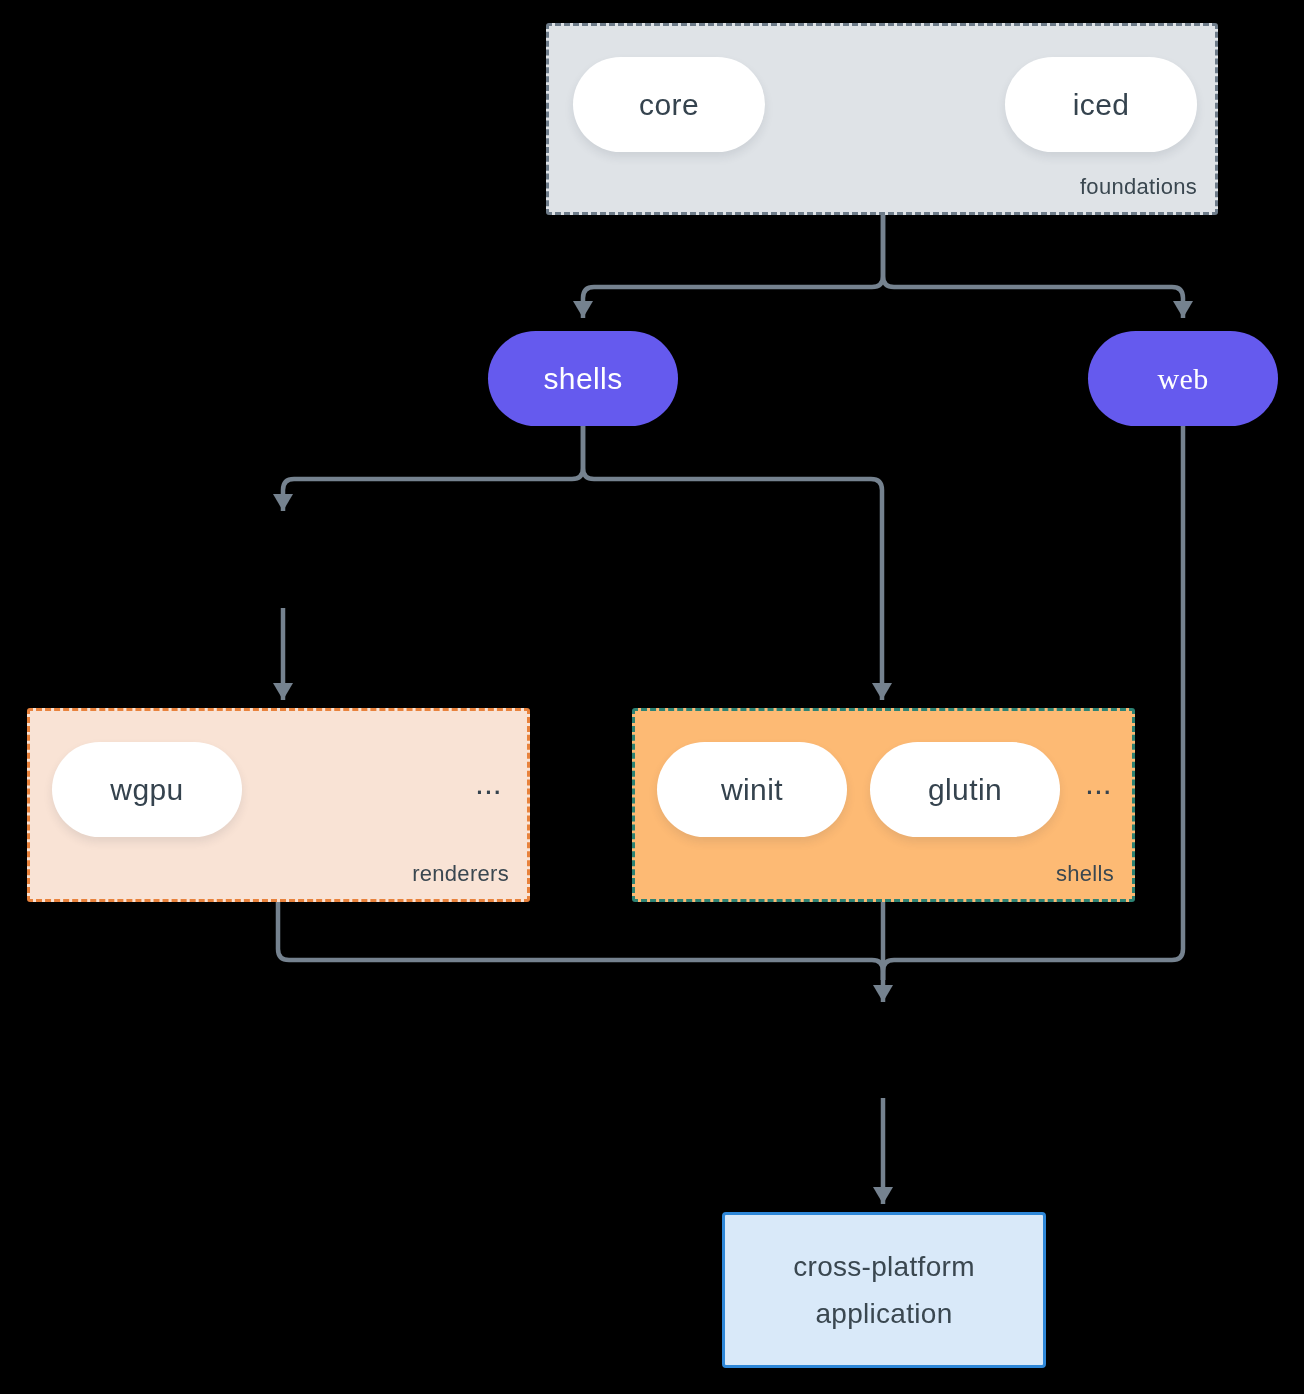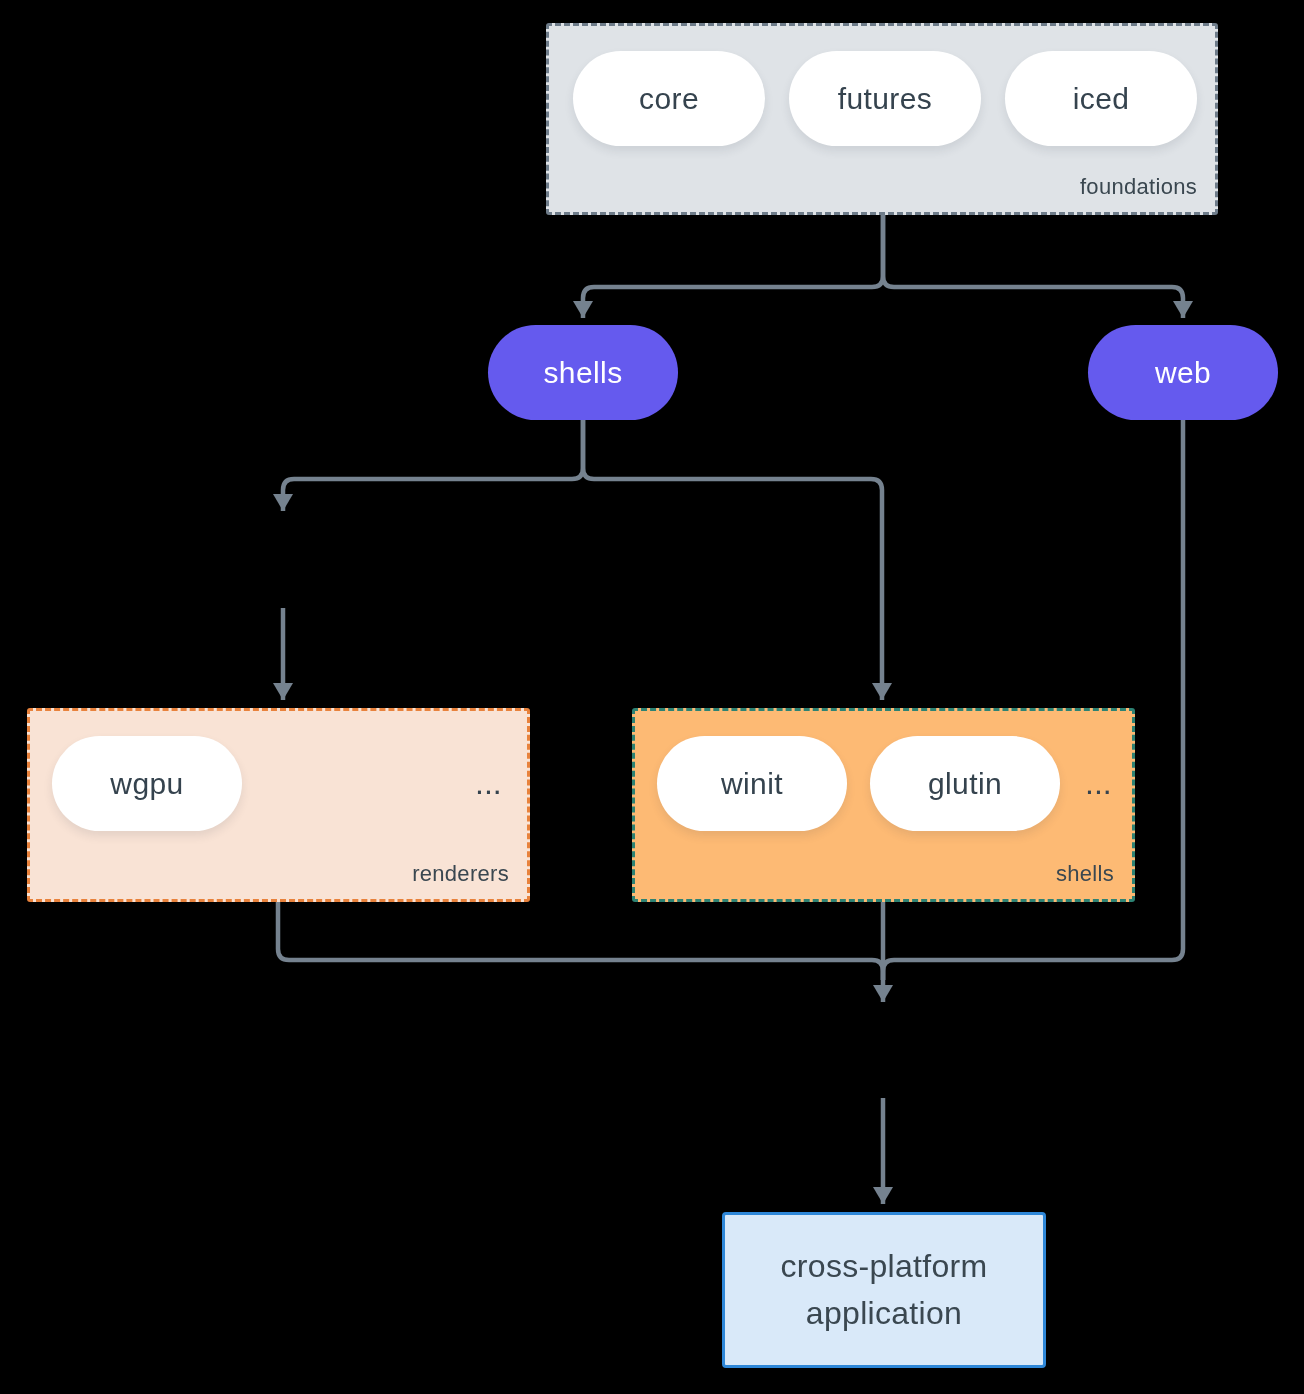--- a/index.html
+++ b/index.html
@@ -28,20 +28,21 @@
     stroke-linejoin: round;
   }
   .pill {
     position: absolute;
     display: flex;
     align-items: center;
     justify-content: center;
     border-radius: 999px;
     font-size: 30px;
     letter-spacing: 0.4px;
+    margin-top: 6px;
   }
   .pill.white {
     background: #FFFFFF;
     color: #35434E;
     box-shadow: 0 5px 10px rgba(40,52,64,0.10);
   }
   .pill.purple { background: #655AEE; color: #FFFFFF; }
   .pill.orange { background: #E8823C; color: #FFFFFF; }
   .pill.blue   { background: #2E87D8; color: #FFFFFF; }
 
@@ -84,38 +85,38 @@
   .f-pill { width: 192px; height: 95px; }
   .f-pill.p0 { left: 24px;  top: 25px; }
   .f-pill.p1 { left: 240px; top: 25px; }
   .f-pill.p2 { left: 456px; top: 25px; }
   
   .g-pill { width: 190px; height: 95px; top: 25px; }
   .g-pill.p0 { left: 22px; text-align: center; }
   .g-pill.p1 { left: 235px; }
 
   .node-native   { left: 488px;  top: 325px;  width: 190px; height: 95px; }
-  .node-web      { left: 1088px; top: 325px;  width: 190px; height: 95px; }
+  .node-web      { left: 1088px; top: 325px;  width: 190px; height: 95px; font-family: Liberation Serif, serif; }
   .node-graphics { left: 187px;  top: 518px;  width: 192px; height: 95px; }
   .node-iced     { left: 788px;  top: 1010px; width: 190px; height: 95px; }
 
   .app-box {
     position: absolute;
     left: 722px; top: 1212px;
     width: 324px; height: 156px;
     box-sizing: border-box;
     background: #D9E9F9;
     border: 3px solid #2E87D8;
     border-radius: 4px;
     display: flex;
     flex-direction: column;
     align-items: center;
     justify-content: center;
     color: #3A4750;
-    font-size: 32px;
+    font-size: 28px;
     line-height: 47px;
     letter-spacing: 0.3px;
   }
 </style>
 </head>
 <body>
 
 <div class="canvas">
 
   <svg class="connectors" viewBox="0 0 1304 1394" xmlns="http://www.w3.org/2000/svg">
@@ -136,23 +137,20 @@
     <path class="edge" d="M278 898 V949 Q278 960 289 960 H872 Q883 960 883 971 V980"></path>
     <path class="edge" d="M1183 418 V949 Q1183 960 1172 960 H894 Q883 960 883 971 V980"></path>
     <path class="edge" d="M883 898 V1002" marker-end="url(#arrow)"></path>
 
     <path class="edge" d="M883 1098 V1204" marker-end="url(#arrow)"></path>
   </svg>
 
   <div class="group foundations">
     <div class="pill white f-pill p0">
       <span>core</span>
-    </div>
-    <div class="pill white f-pill p1">
-      <span>futures</span>
     </div>
     <div class="pill white f-pill p2">
       <span>iced</span>
     </div>
     <span class="group-label">foundations</span>
   </div>
 
   <div class="pill purple node-native">
     <span>shells</span>
   </div>

